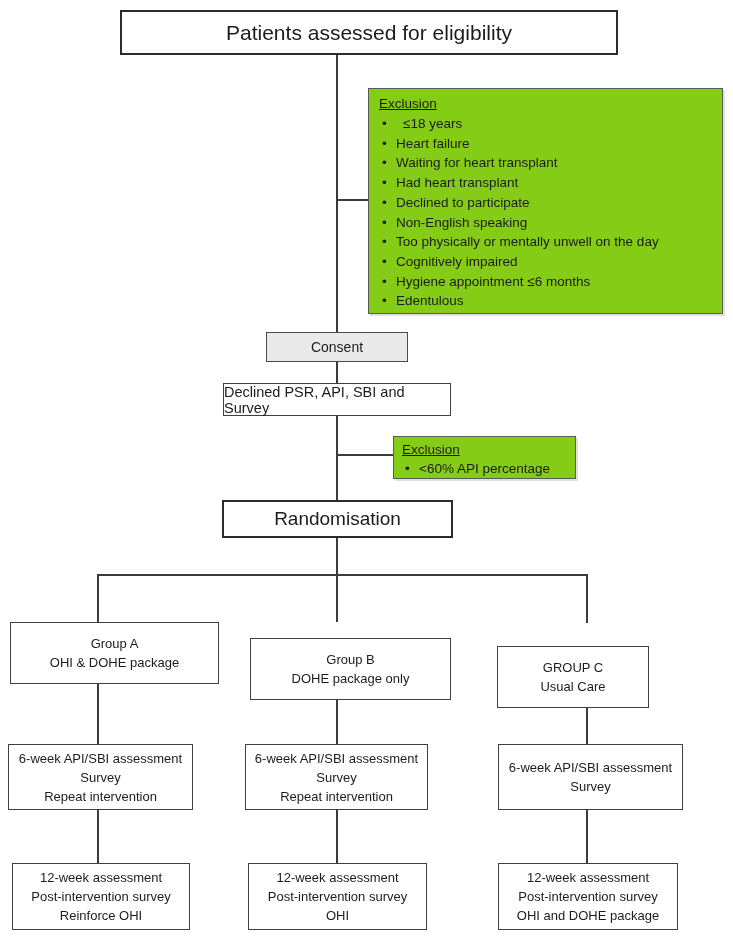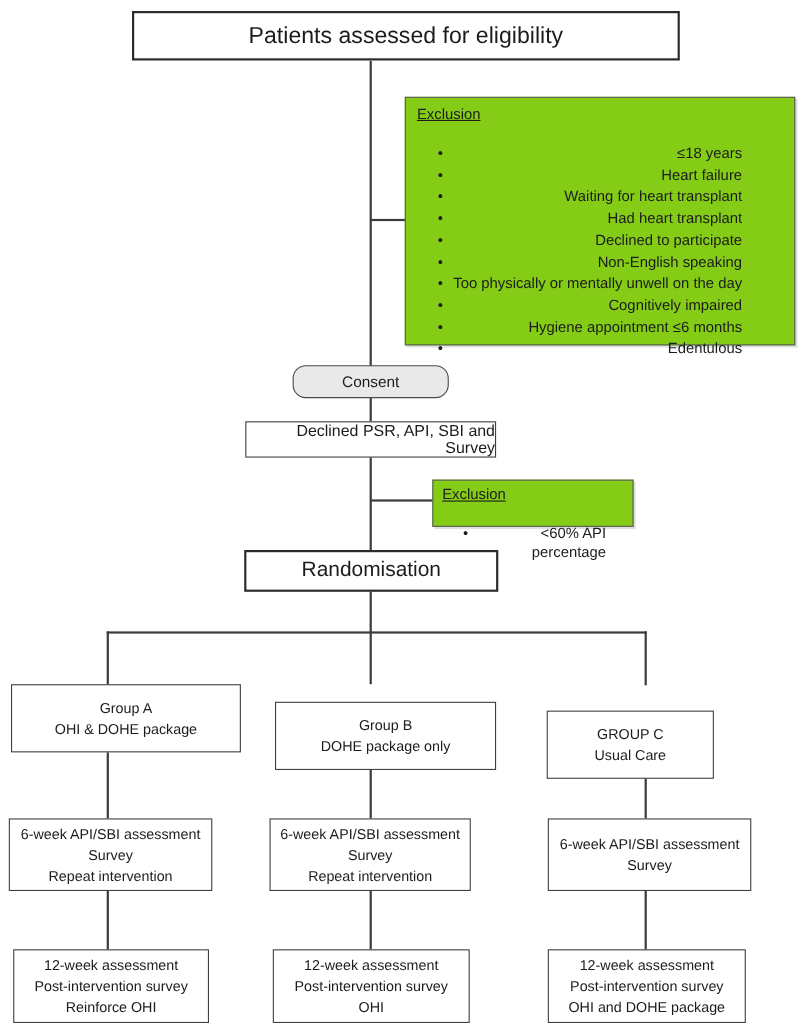--- a/index.html
+++ b/index.html
@@ -12,39 +12,39 @@
     overflow:hidden;
   }
   .line { position:absolute; background:#3b3b3b; z-index:1; }
   .box {
     position:absolute; z-index:2;
     background:#ffffff;
     border:1.5px solid #3f3f3f;
     box-sizing:border-box;
     display:flex; flex-direction:column;
     align-items:center; justify-content:center;
-    text-align:right;
+    text-align:left;
   }
   .box.heavy { border-width:2px; border-color:#2b2b2b; }
   .t-xl { font-size:21px; line-height:24px; }
   .t-lg { font-size:19px; line-height:22px; }
-  .t-md { font-size:14px; line-height:17px;border-radius:12px; }
+  .t-md { font-size:14px; line-height:17px; }
   .excl {
     background:#84cc16;
     border:1px solid #5a5a5a;
     box-shadow:2px 2px 0 rgba(0,0,0,0.12);
     align-items:flex-start; justify-content:flex-start;
     text-align:left;
     padding:5px 10px 4px 10px;
   }
   .excl-title {
     text-decoration:underline;
     font-size:13.5px; line-height:20px;
   }
-  .excl-list { list-style:none; margin:16px; padding:0; font-size:13.5px;text-align:right; }
+  .excl-list { list-style:none; margin:0; padding:0; font-size:13.5px; }
   .excl-list li { position:relative; line-height:19.7px; padding-left:17px; }
   .excl-list li::before { content:"\2022"; position:absolute; left:3px; }
   .excl-list li.first-pad { padding-left:24px; }
   .group-line { font-size:13px; line-height:19px; }
 </style>
 </head>
 <body>
 
 <div class="figure">
 

